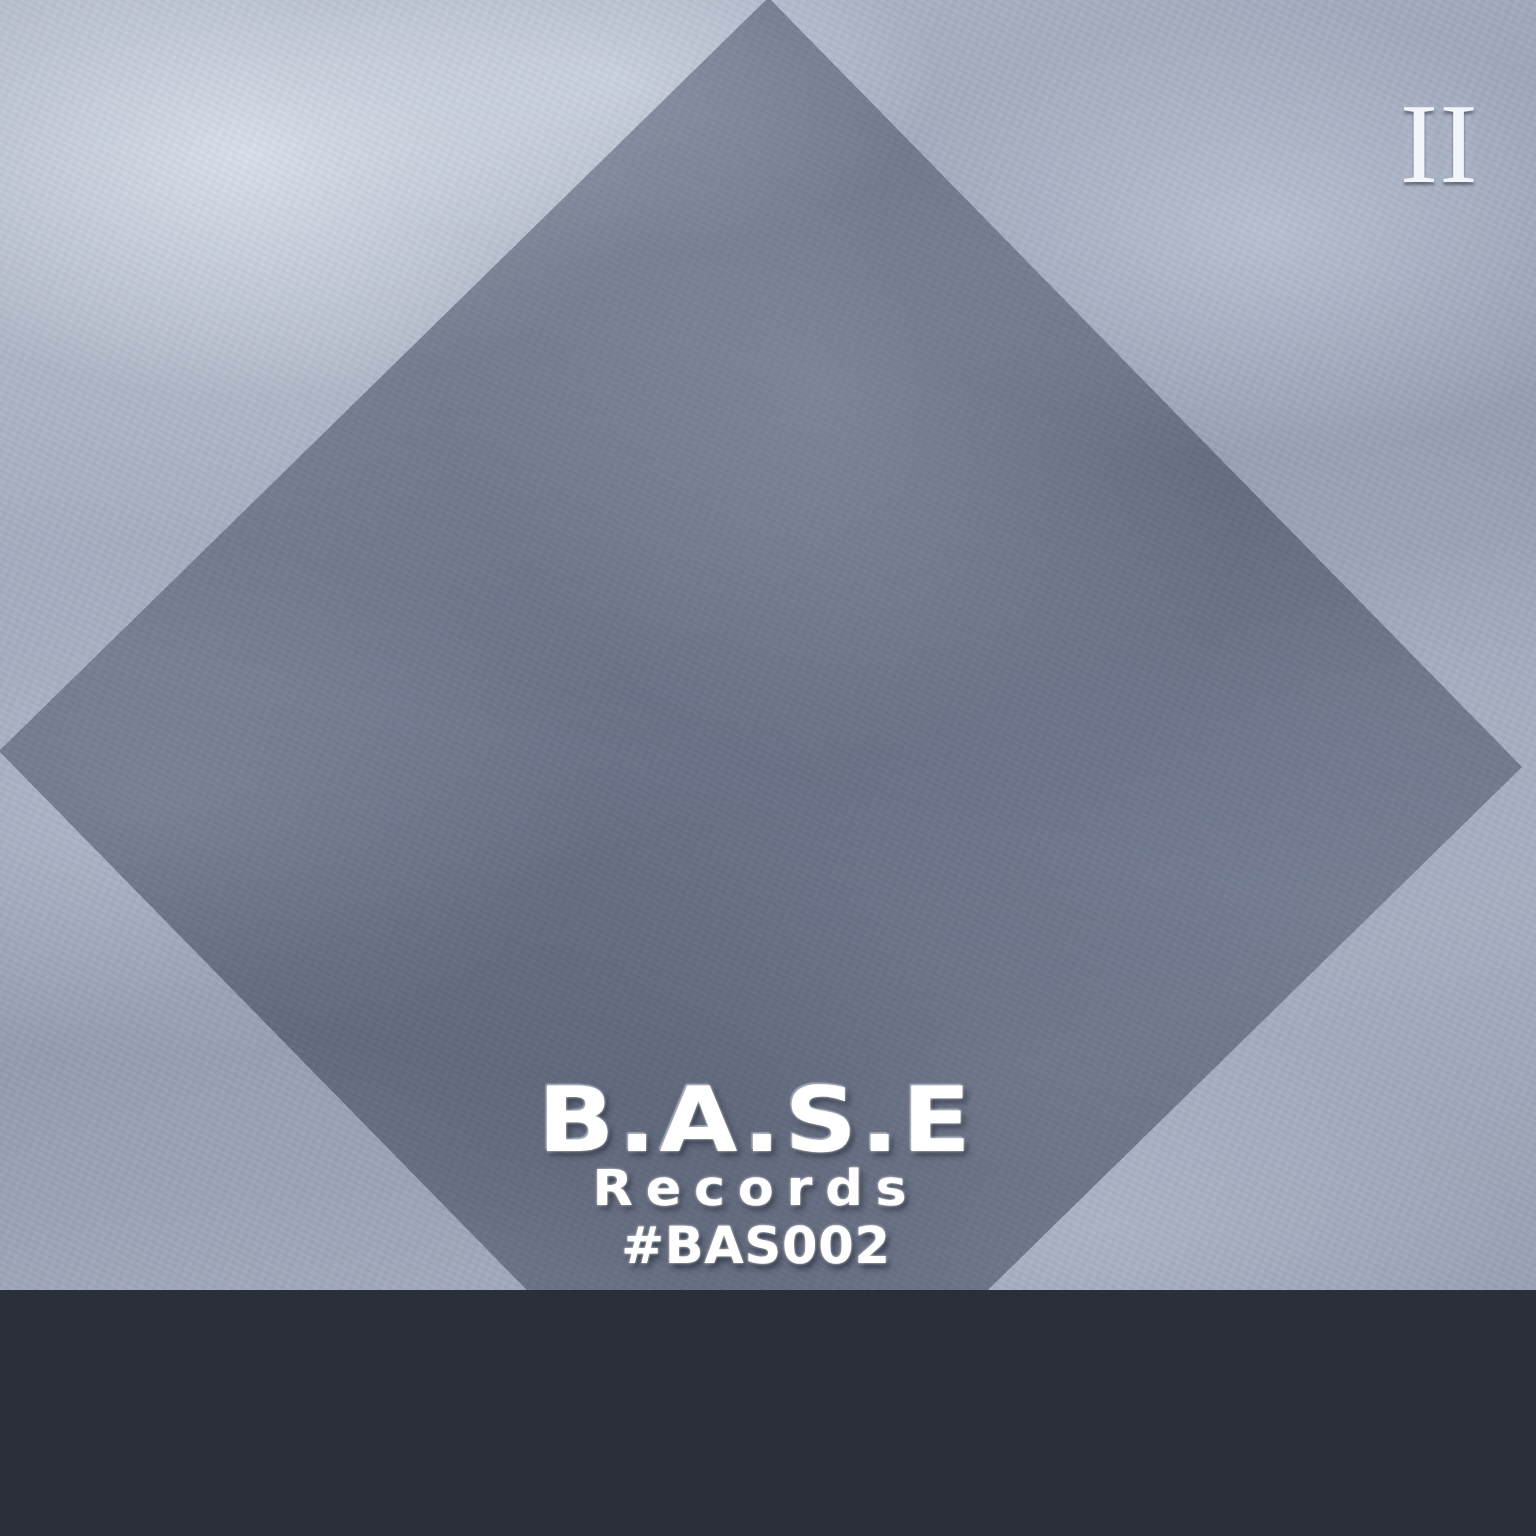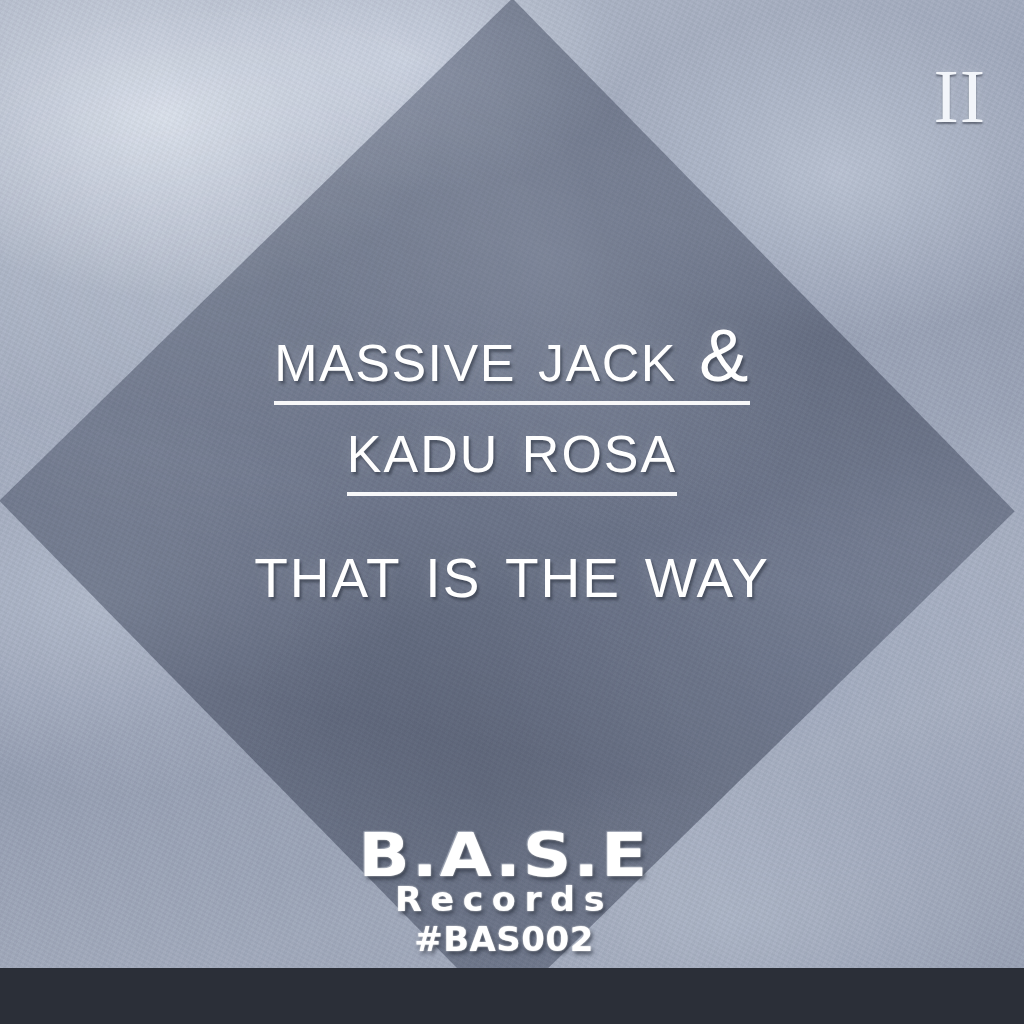--- a/index.html
+++ b/index.html
@@ -3,21 +3,21 @@
 <meta charset="utf-8">
 <style>
   html, body {
     margin: 0;
     padding: 0;
     background: #2b2f38;
   }
   #cover {
     position: relative;
     width: 1024px;
-    height: 968px;
+    height: 860px;
     overflow: hidden;
     font-family: "Liberation Sans", sans-serif;
     background-color: #d946ef;
   }
 
   
   .sky {
     position: absolute;
     inset: 0;
     background:
@@ -203,26 +203,20 @@
   <div class="sky-haze"></div>
   <div class="sky-grain"></div>
 
   <div class="diamond-wrap">
     <div class="diamond"></div>
     <div class="diamond-sheen"></div>
   </div>
 
   <div class="numeral">II</div>
 
-  <div class="title-block">
-    <div class="line artist-line">Massive Jack &amp;</div>
-    <br>
-    <div class="line artist-line second">Kadu Rosa</div>
-    <span class="line track-line">That Is The Way</span>
-  </div>
 
   <div class="label-lockup">
     <span class="brand">B.A.S.E</span>
     <span class="brand-sub">Records</span>
     <span class="catalog">#BAS002</span>
   </div>
 
 </div>
 
 </body></html>

